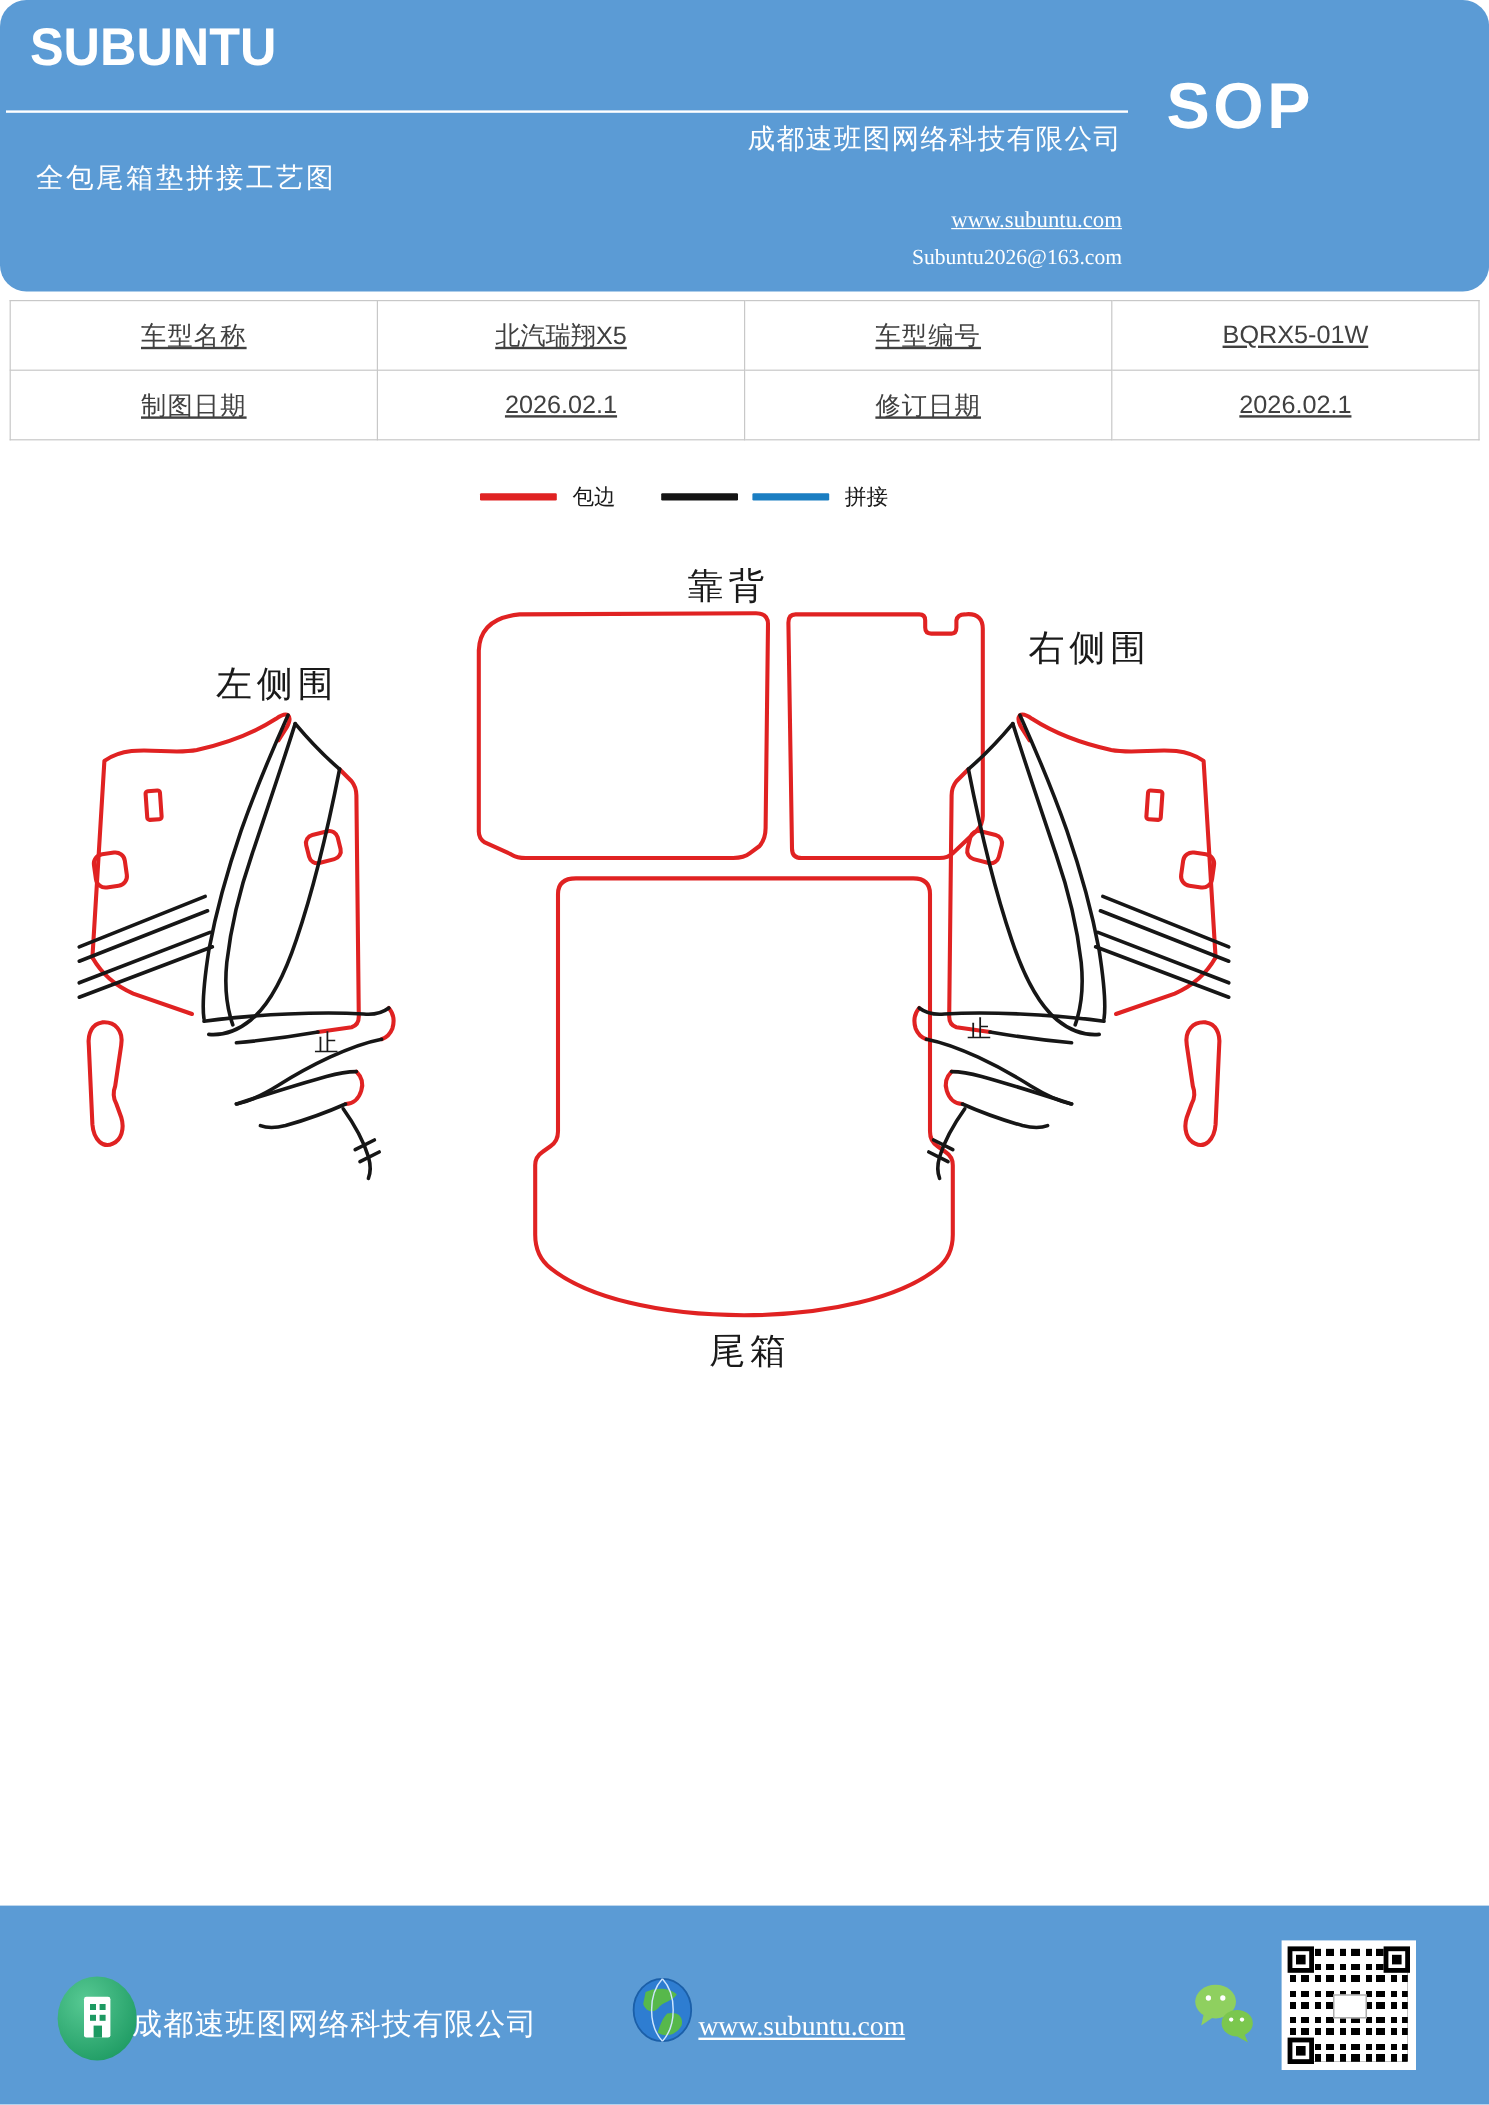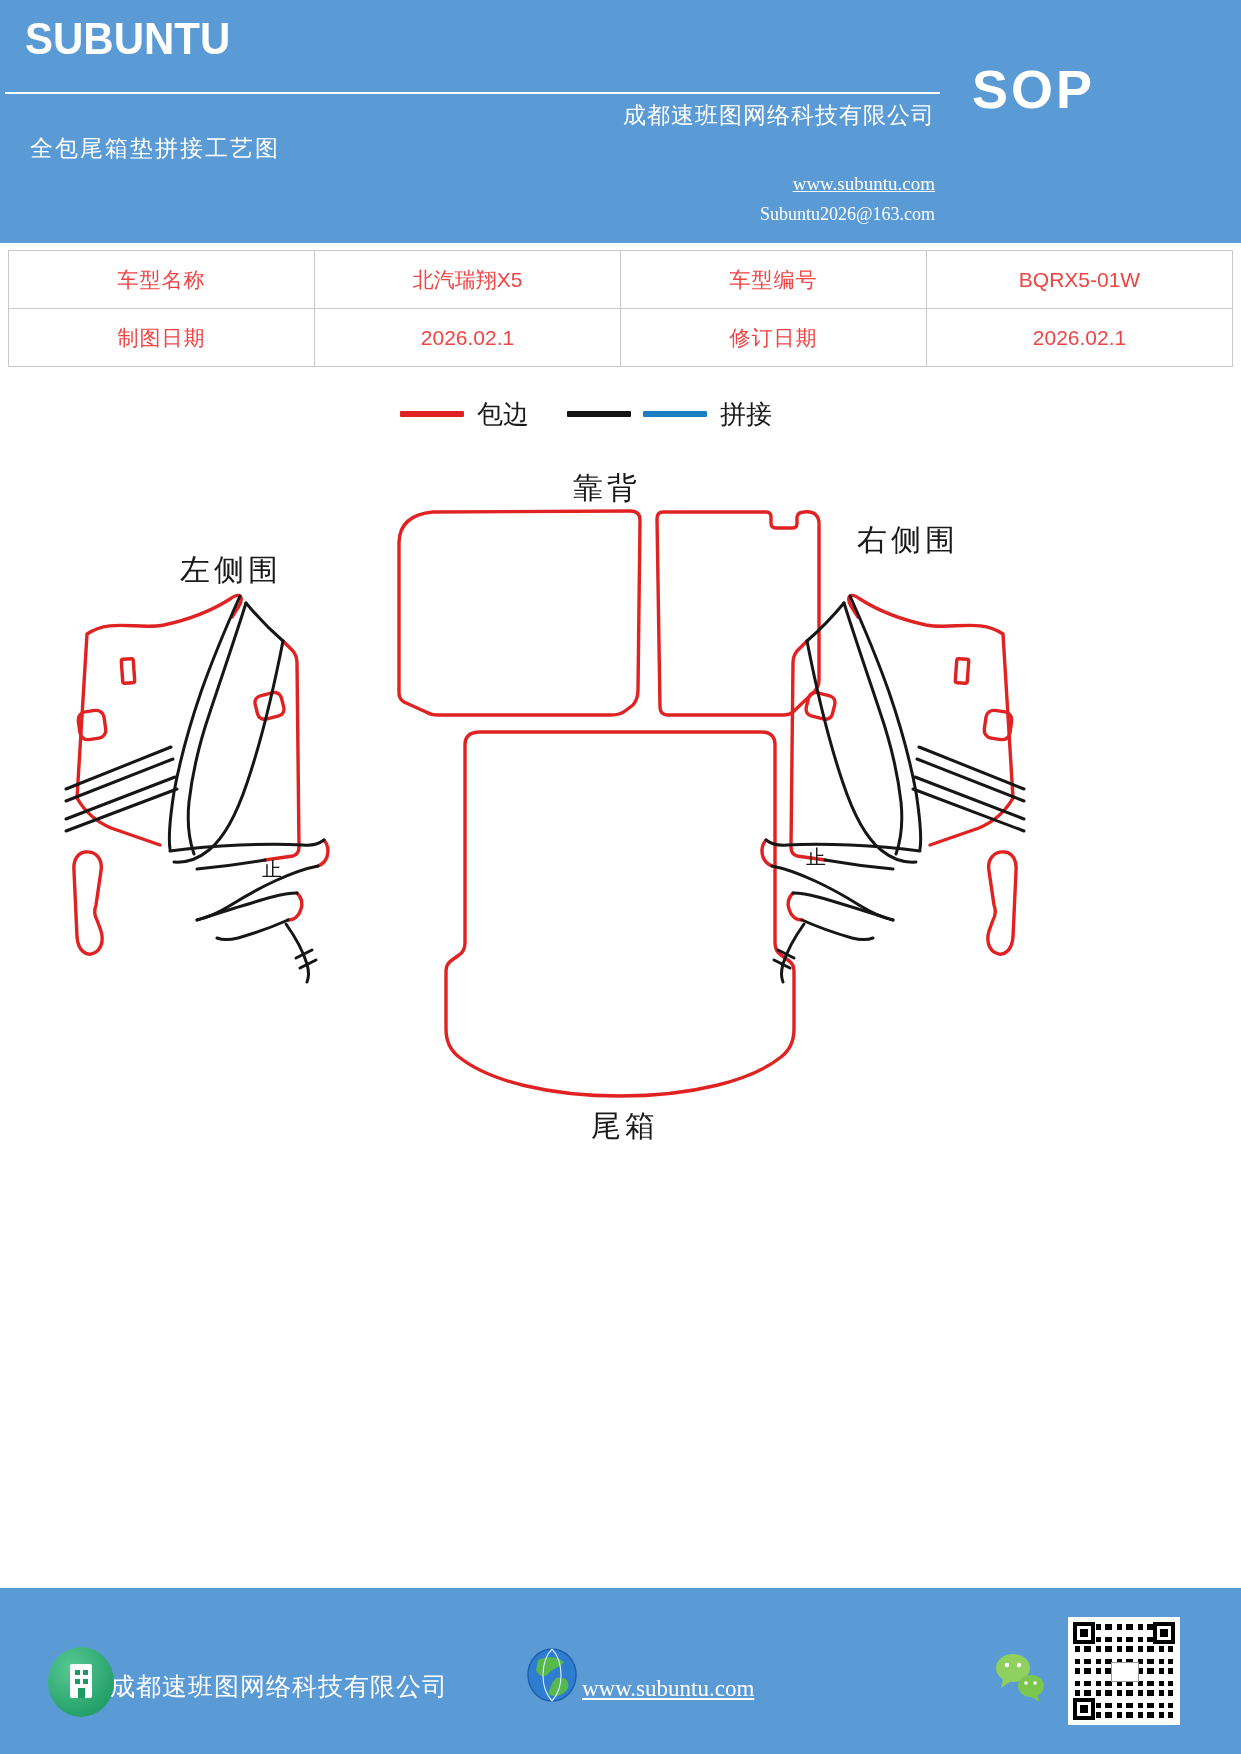--- a/index.html
+++ b/index.html
@@ -1,47 +1,47 @@
 <!DOCTYPE html>
 <html><head>
 <meta charset="utf-8">
 <style>
   html,body{margin:0;padding:0;background:#ffffff;}
   .page{position:relative;width:1241px;height:1754px;background:#ffffff;overflow:hidden;
         font-family:"Liberation Sans", sans-serif;color:#111;}
 
   
-  .header{position:absolute;left:0;top:0;width:1241px;height:243px;background:#5b9bd5;}
+  .header{position:absolute;left:0;top:0;width:1241px;height:243px;background:#5b9bd5;border-radius:22px;}
   .logo{position:absolute;left:25px;top:14px;font-size:42px;font-weight:800;color:#fff;
         letter-spacing:0px;transform:scaleY(1.05);transform-origin:left top;}
   .hline{position:absolute;left:5px;top:92px;width:935px;height:2px;background:#fff;}
   .page-title{position:absolute;left:30px;top:133px;font-size:23px;color:#fff;
         font-family:"Liberation Serif", serif;letter-spacing:2px;}
   .hdr-right{position:absolute;right:306px;top:100px;text-align:right;color:#fff;
         font-family:"Liberation Serif", serif;}
   .hdr-company{font-size:23px;letter-spacing:1px;}
   .hdr-url{margin-top:42px;font-size:19px;text-decoration:underline;display:block;color:#fff;}
   .hdr-email{margin-top:9px;font-size:18px;}
   .sop{position:absolute;left:972px;top:58px;font-size:54px;font-weight:700;color:#fff;letter-spacing:3px;}
 
   
   .info-table{position:absolute;left:8px;top:250px;width:1225px;border-collapse:collapse;
         background:#fff;table-layout:fixed;}
   .info-table td{border:1px solid #c8c8c8;height:55px;text-align:center;vertical-align:middle;
-        font-size:21px;color:#ef4444;}
+        font-size:21px;color:#404040;text-decoration:underline;}
   td.lab{font-family:"Liberation Serif", serif;letter-spacing:1px;}
   td.val{font-family:"Liberation Sans", sans-serif;}
 
   
   .legend{position:absolute;left:400px;top:402px;display:flex;align-items:center;height:24px;}
   .lg-bar{width:64px;height:6px;border-radius:1px;}
   .lg-red{background:#e02222;}
   .lg-black{background:#141414;margin-left:38px;}
   .lg-blue{background:#1b7ec2;margin-left:12px;}
-  .lg-txt{margin-left:13px;font-size:26px;color:#1a1a1a;}
+  .lg-txt{margin-left:13px;font-size:18px;color:#1a1a1a;}
 
   
   .diagram{position:absolute;left:0;top:430px;}
   .r{stroke:#e02222;stroke-width:3.4;fill:none;stroke-linecap:round;stroke-linejoin:round;}
   .k{stroke:#161616;stroke-width:3;fill:none;stroke-linecap:round;stroke-linejoin:round;}
   .dlabel{fill:#1a1a1a;font-size:30px;letter-spacing:4px;}
   .dsmall{fill:#1a1a1a;font-size:20px;}
 
   
   .footer{position:absolute;left:0;top:1588px;width:1241px;height:166px;background:#5b9bd5;}

